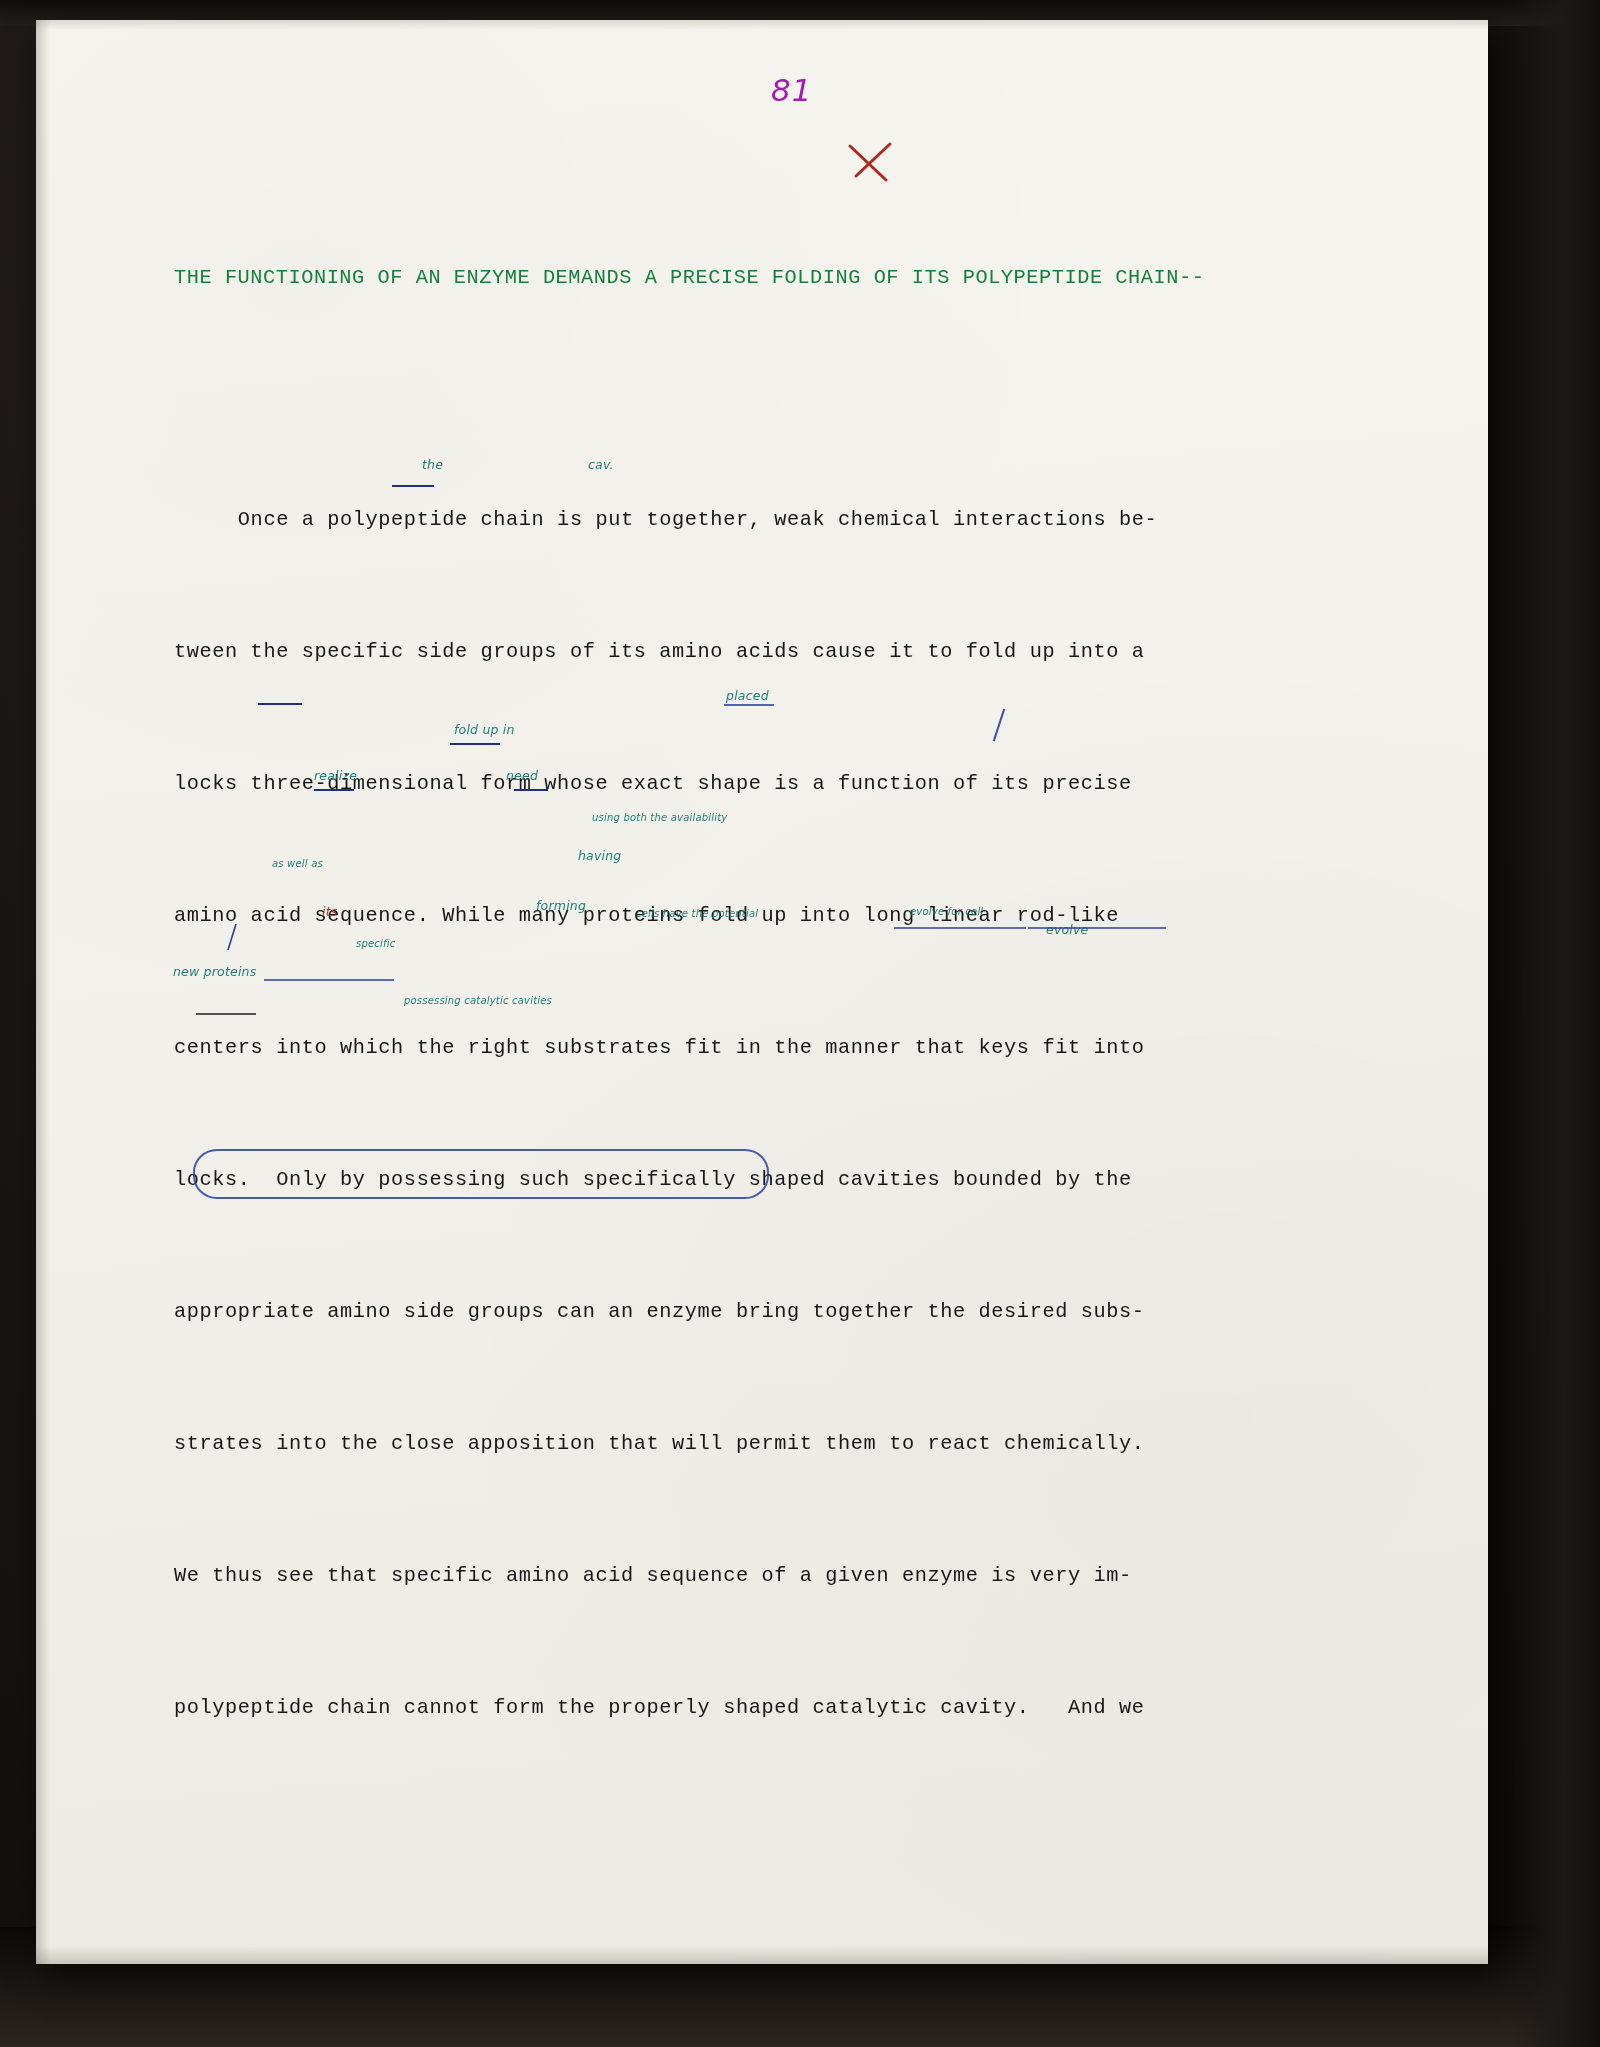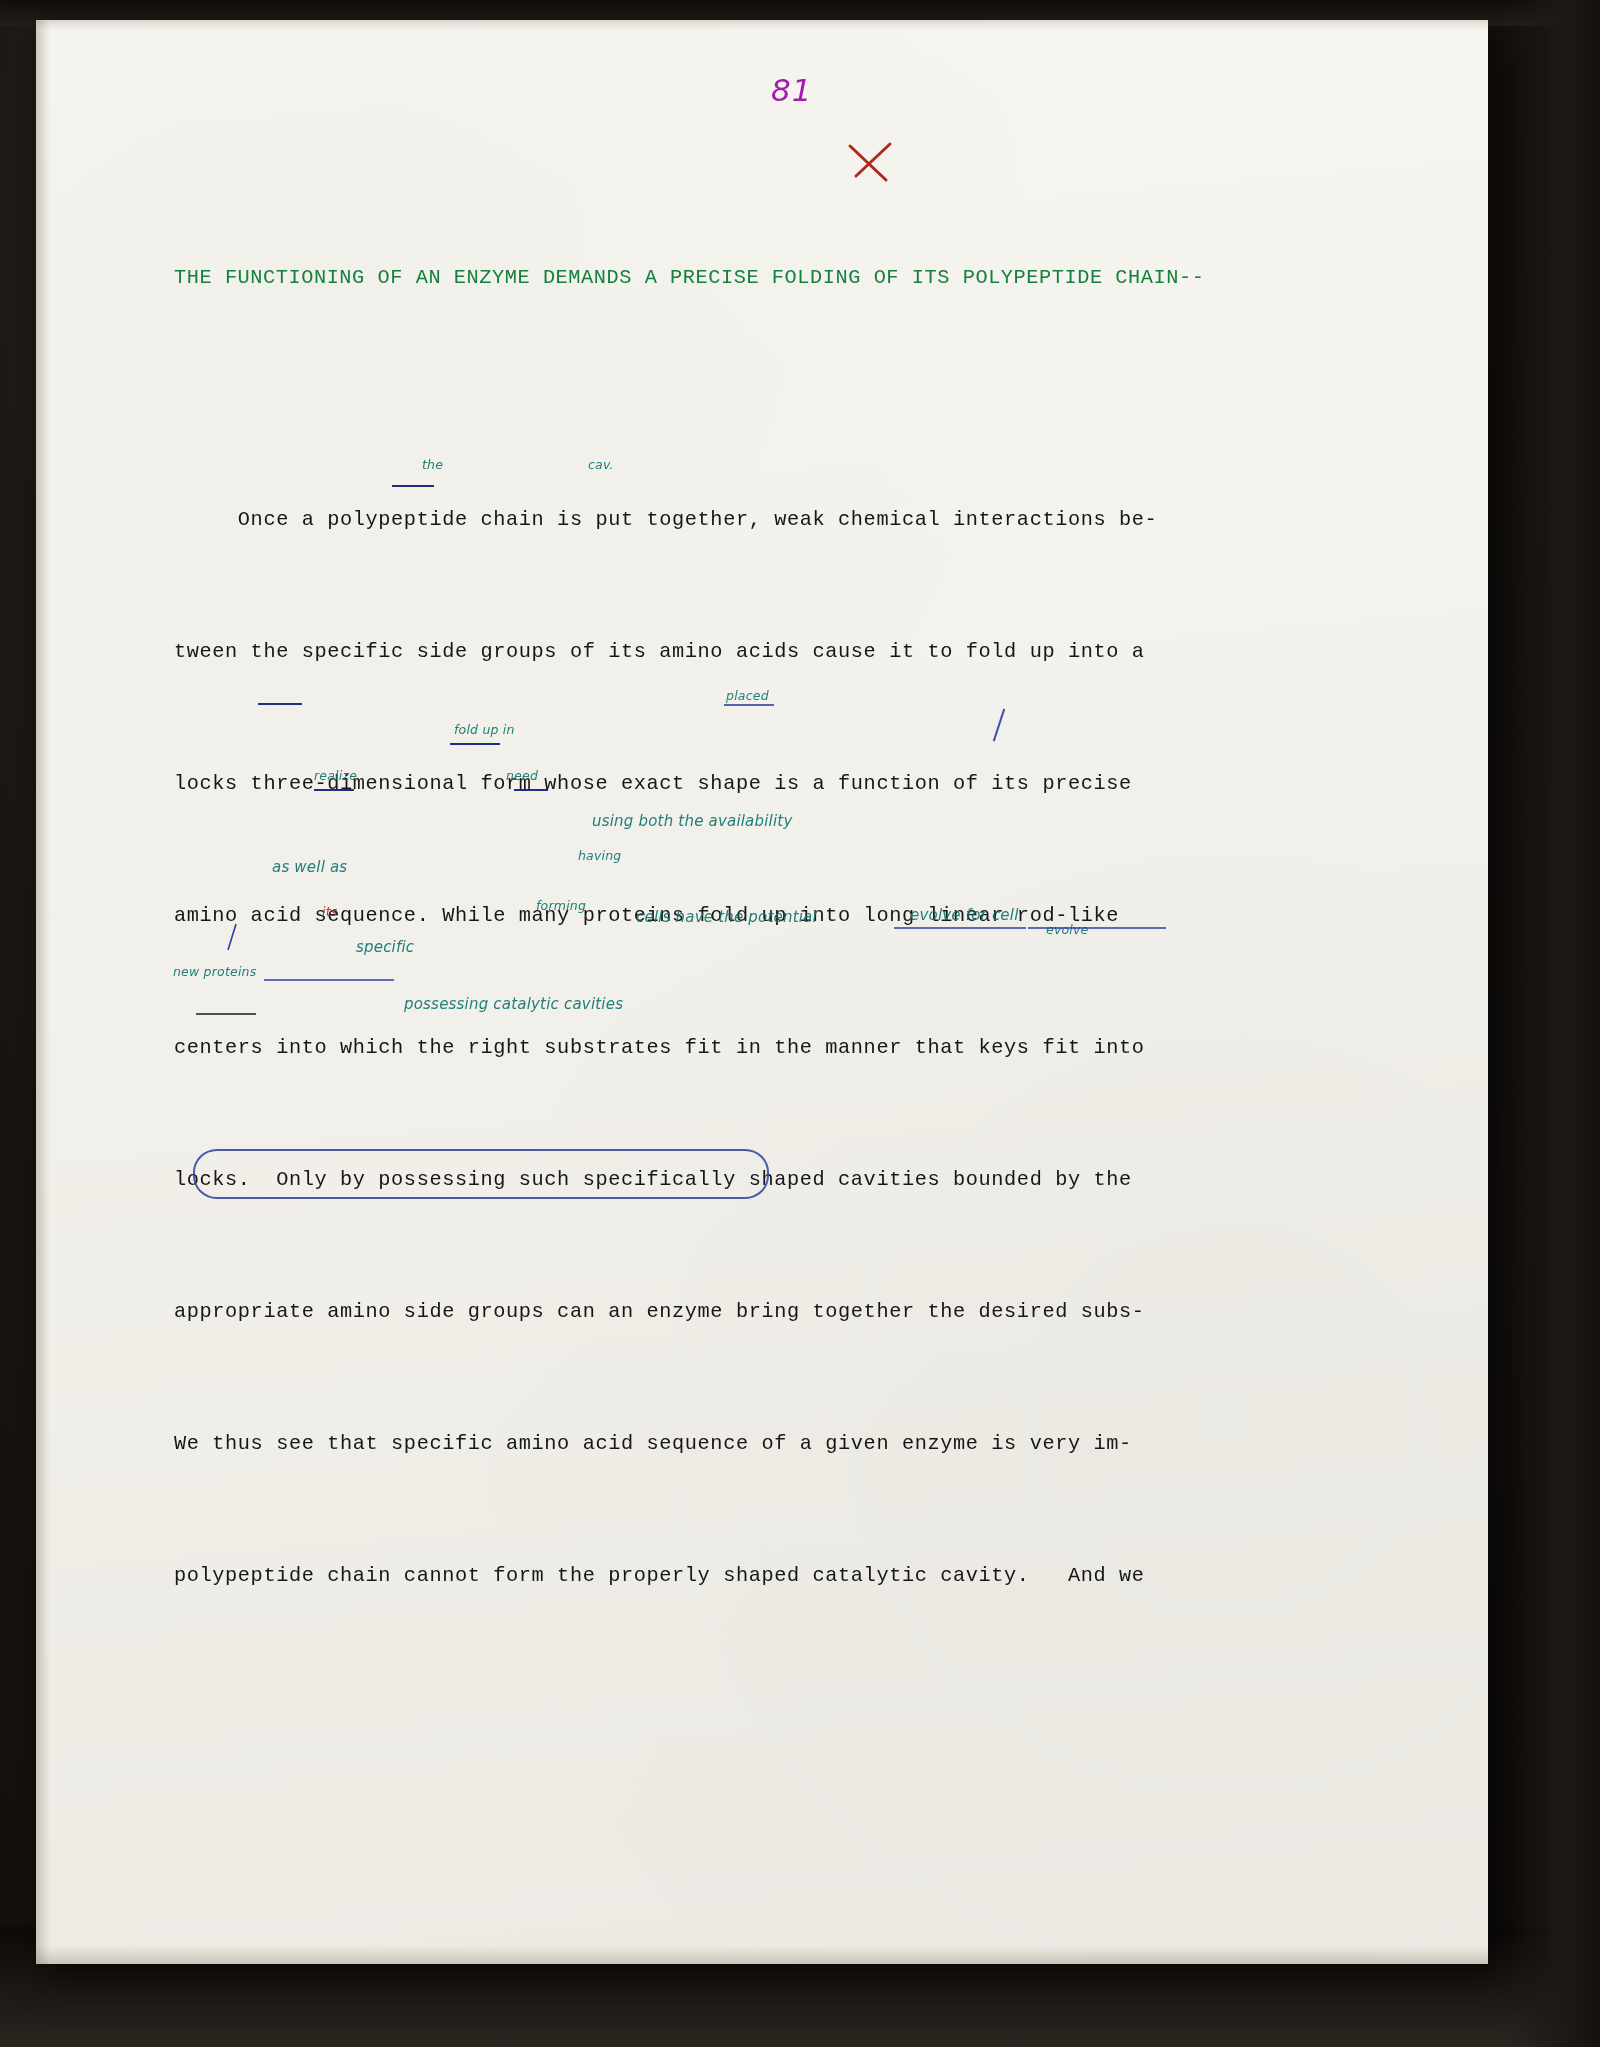--- a/index.html
+++ b/index.html
@@ -110,21 +110,21 @@
     font-family: "DejaVu Sans", sans-serif;
     color: #0f766e;
     font-size: 14px;
     font-style: italic;
     letter-spacing: 0.2px;
     white-space: nowrap;
     transform-origin: left bottom;
     opacity: 0.92;
   }
   .hand.small { font-size: 12.5px; }
-  .hand.tiny { font-size: 15px; }
+  .hand.tiny { font-size: 10px; }
   .hand.red { color: #b02a1e; }
 
   .pencil-num {
     position: absolute;
     font-family: "DejaVu Sans", sans-serif;
     font-size: 31px;
     color: #a21caf;
     font-style: italic;
     letter-spacing: 1px;
   }
@@ -178,20 +178,21 @@
   <div id="typescript">
     <div id="doc-heading">THE FUNCTIONING OF AN ENZYME DEMANDS A PRECISE FOLDING OF ITS POLYPEPTIDE CHAIN--</div>
     <div>
       <span class="body-line">     Once a polypeptide chain is put together, weak chemical interactions be-</span>
       <span class="body-line">tween the specific side groups of its amino acids cause it to fold up into a</span>
       <span class="body-line">locks three-dimensional form whose exact shape is a function of its precise</span>
       <span class="body-line">amino acid sequence. While many proteins fold up into long linear rod-like</span>
       <span class="body-line">centers into which the right substrates fit in the manner that keys fit into</span>
       <span class="body-line">locks.  Only by possessing such specifically shaped cavities bounded by the</span>
       <span class="body-line">appropriate amino side groups can an enzyme bring together the desired subs-</span>
+      <span class="body-line">strates into the close apposition that will permit them to react chemically.</span>
       <span class="body-line">We thus see that specific amino acid sequence of a given enzyme is very im-</span>
       <span class="body-line">polypeptide chain cannot form the properly shaped catalytic cavity.   And we</span>
       
       
       
       
       
       
     </div>
   </div>

